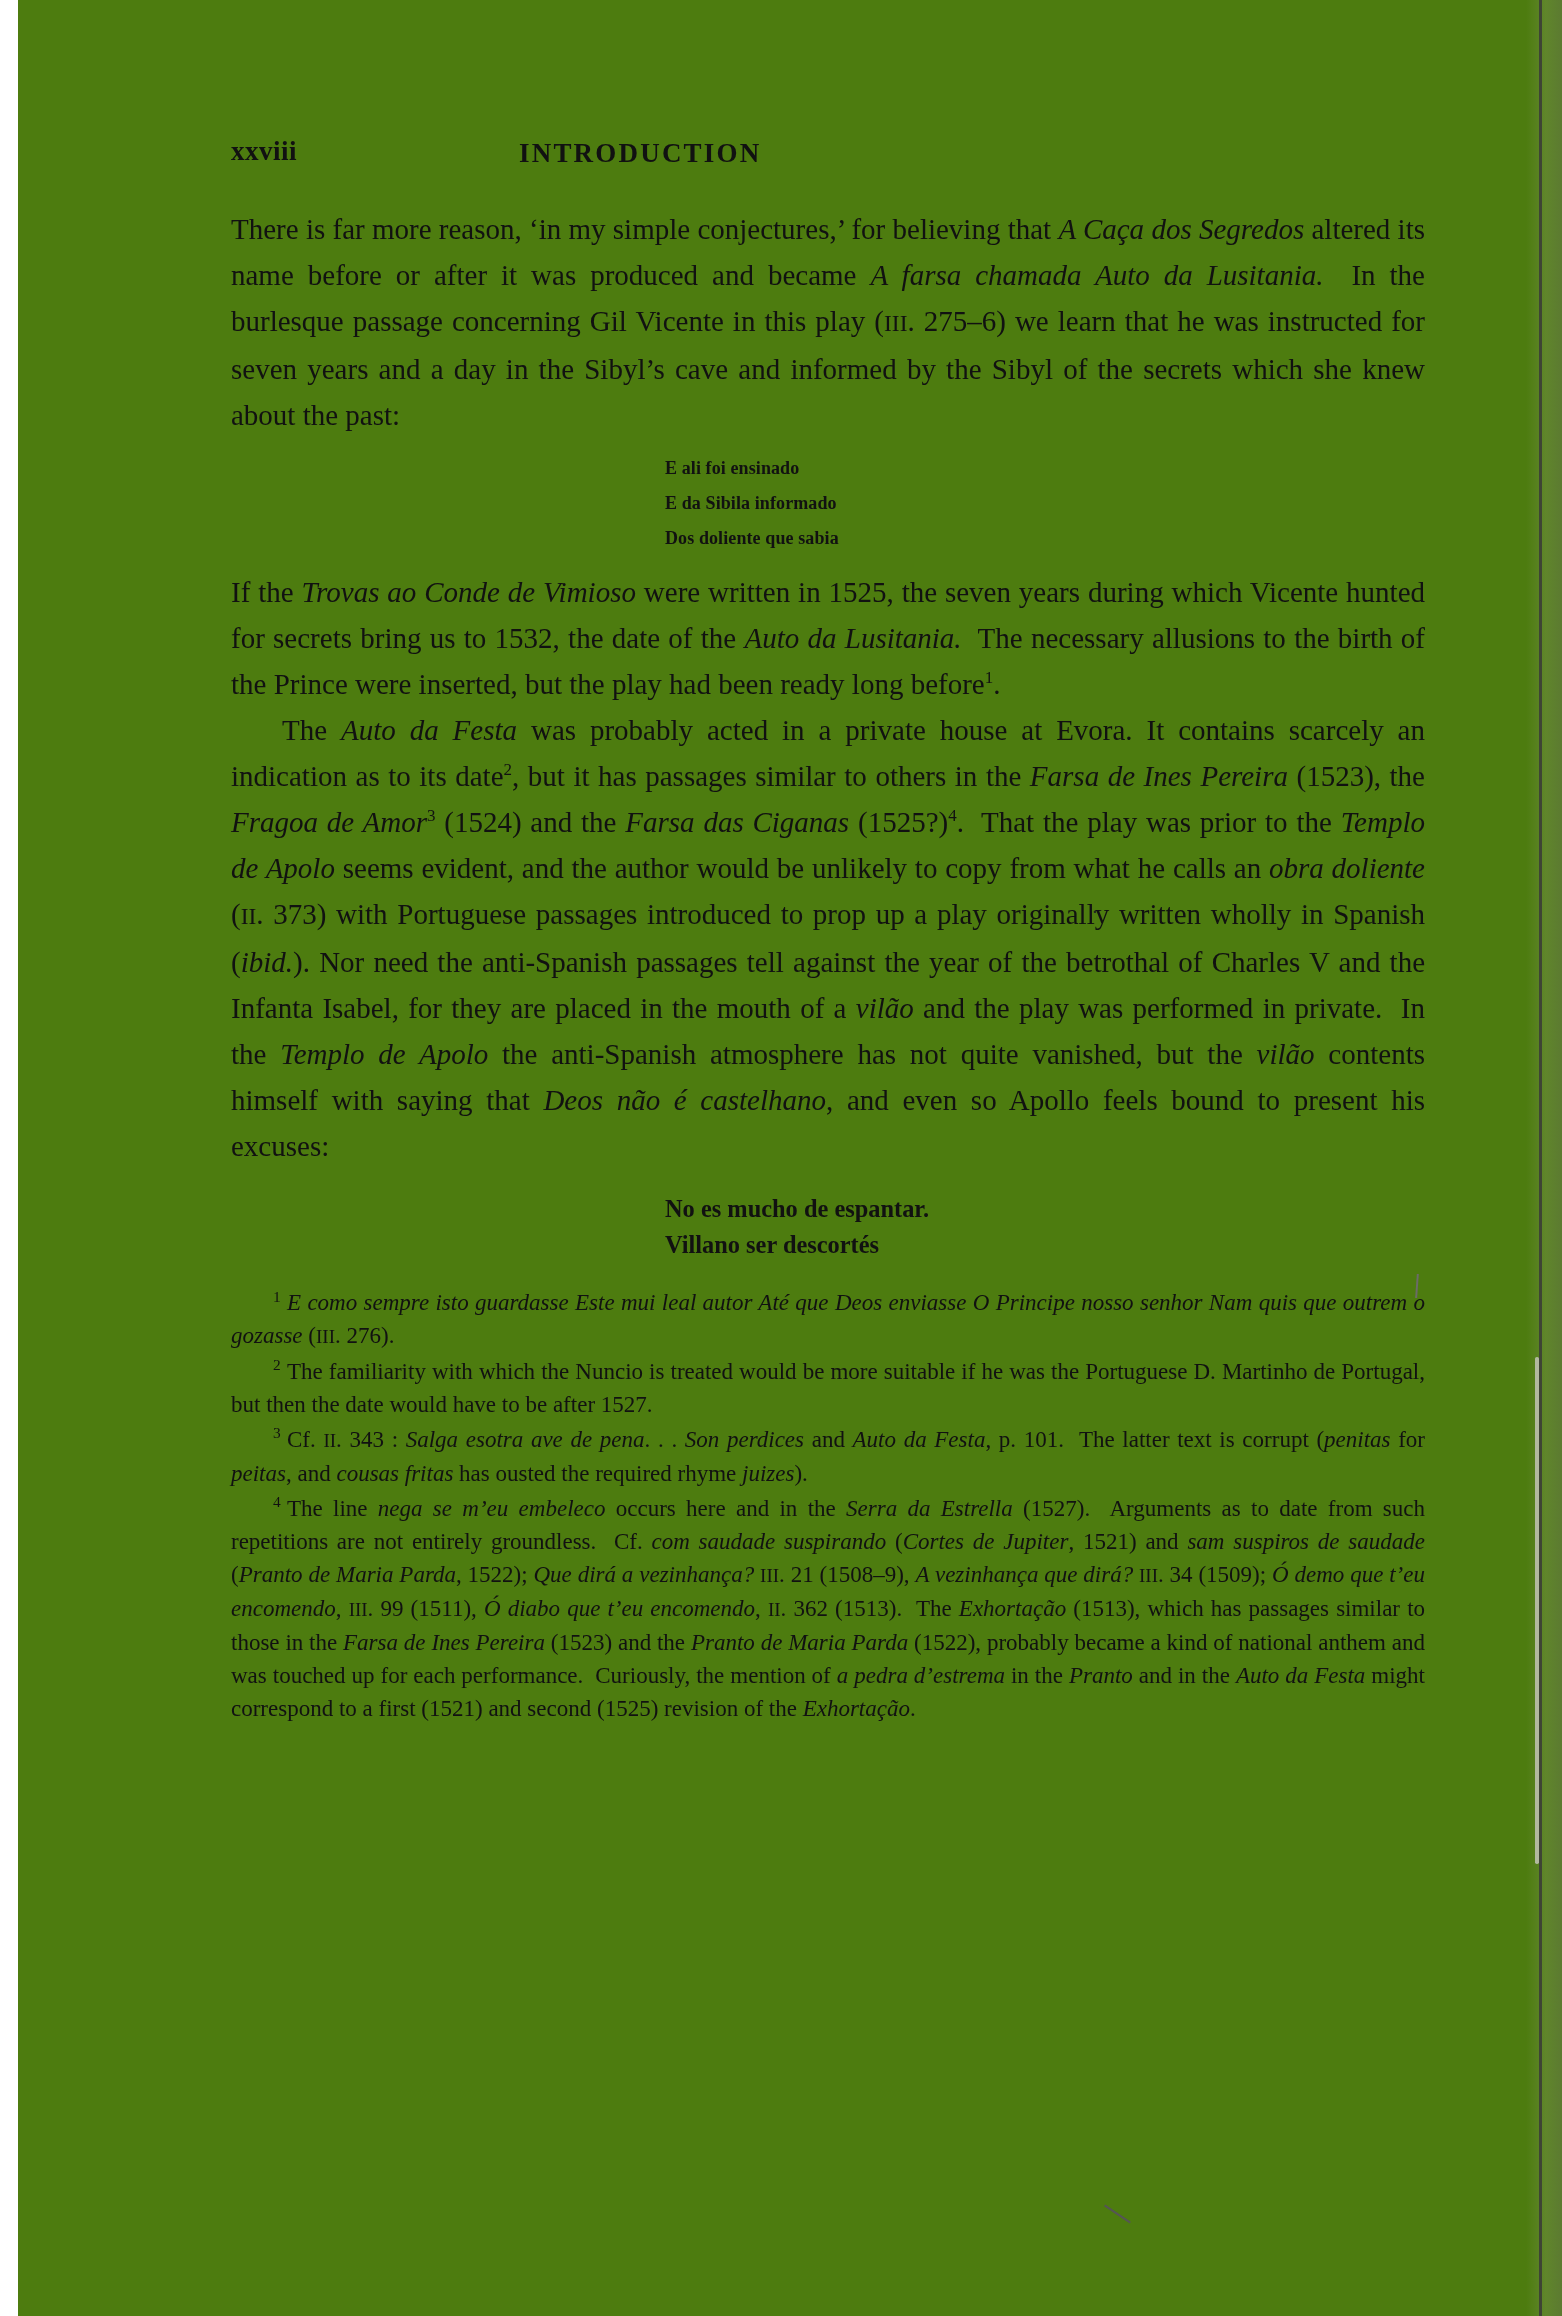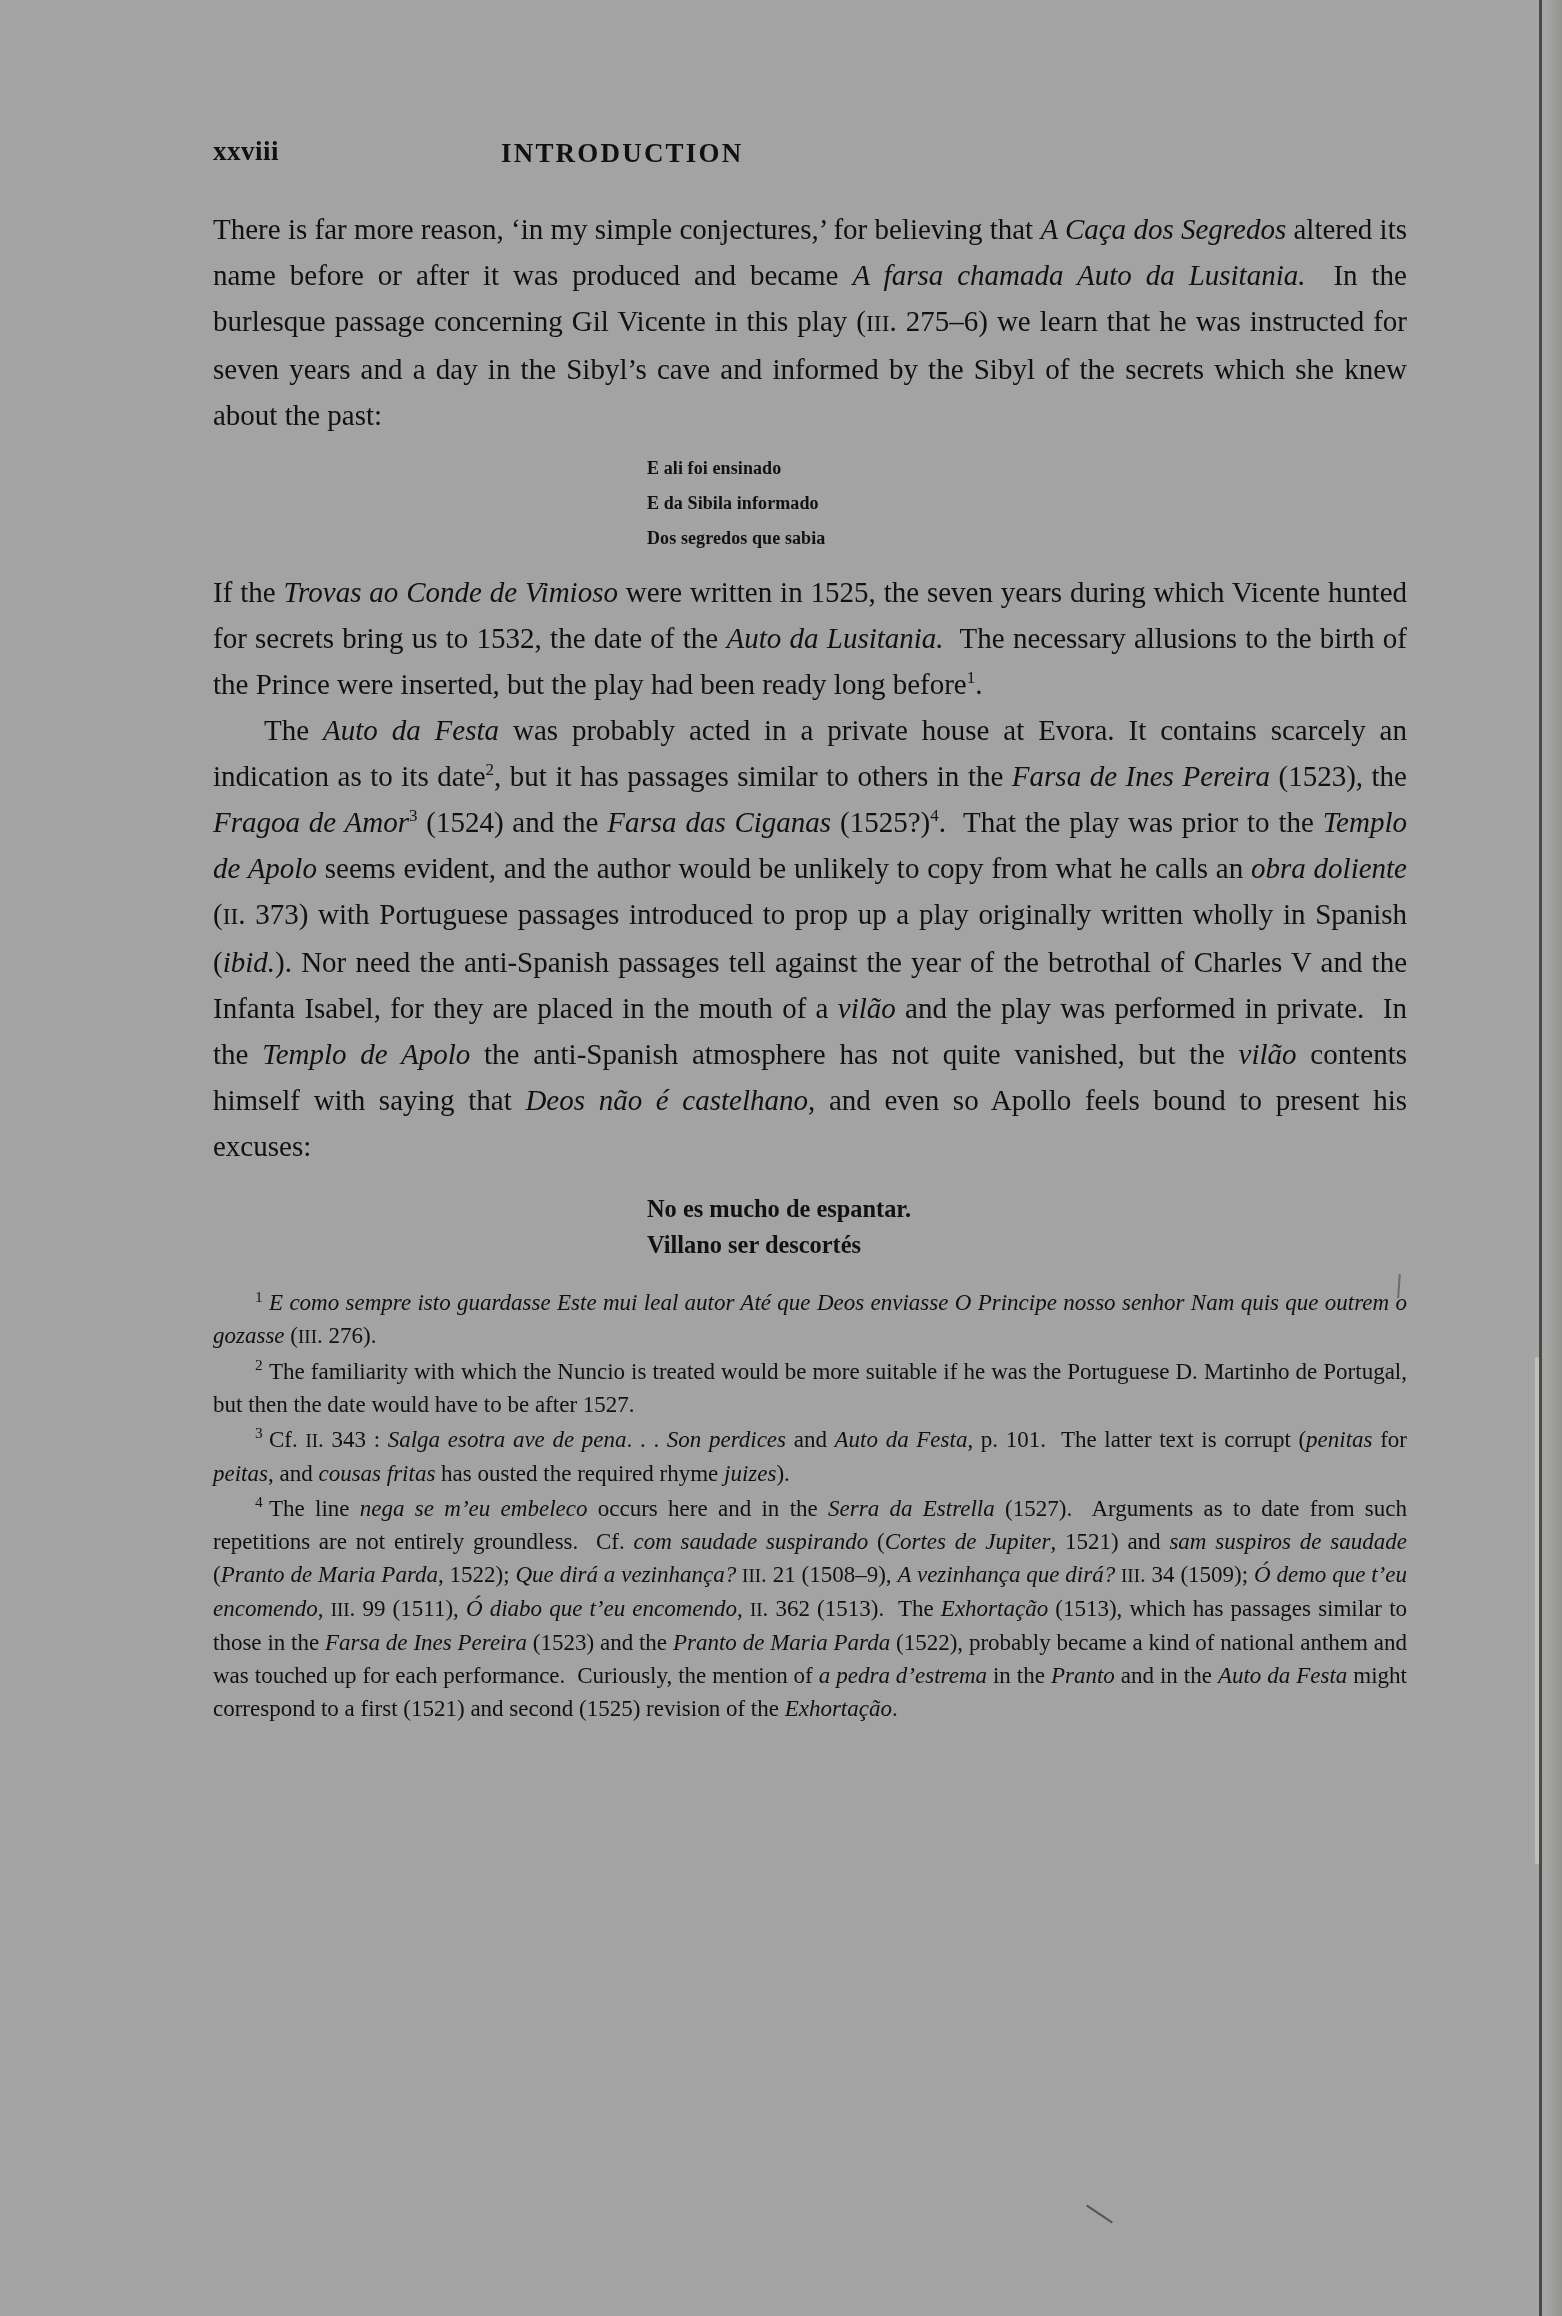--- a/index.html
+++ b/index.html
@@ -13,21 +13,22 @@
     position: relative;
     font-family: "Liberation Serif", serif;
     color: #111111;
     overflow: hidden;
   }
 
   
   .page {
     position: absolute;
     inset: 0;
-    background: #a3a3a3;
+    background: #4d7c0f;
+    margin-left: 18px;
   }
   .scan-edge-right {
     position: absolute;
     top: 0;
     right: 0;
     width: 36px;
     height: 100%;
     background: linear-gradient(to right, rgba(255,255,255,0) 0%, rgba(180,178,172,0.18) 55%, rgba(120,118,112,0.35) 100%);
     pointer-events: none;
   }
@@ -181,21 +182,21 @@
     <div class="runhead">
       <div class="folio">xxviii</div>
       <div class="runtitle">INTRODUCTION</div>
     </div>
 
     <p class="body">There is far more reason, ‘in my simple conjectures,’ for believing that <span class="it">A Caça dos Segredos</span> altered its name before or after it was produced and became <span class="it">A farsa chamada Auto da Lusitania.</span>&nbsp; In the burlesque passage concerning Gil Vicente in this play (<span style="font-size:23.5px">III</span>. 275–6) we learn that he was instructed for seven years and a day in the Sibyl’s cave and informed by the Sibyl of the secrets which she knew about the past:</p>
 
     <div class="verse">
       <div class="vline">E ali foi ensinado</div>
       <div class="vline">E da Sibila informado</div>
-      <div class="vline">Dos segredos que sabia</div>
+      <div class="vline">Dos doliente que sabia</div>
     </div>
 
     <p class="body">If the <span class="it">Trovas ao Conde de Vimioso</span> were written in 1525, the seven years during which Vicente hunted for secrets bring us to 1532, the date of the <span class="it">Auto da Lusitania.</span>&nbsp; The necessary allusions to the birth of the Prince were inserted, but the play had been ready long before<sup class="fn">1</sup>.</p>
 
     <p class="body indent">The <span class="it">Auto da Festa</span> was probably acted in a private house at Evora. It contains scarcely an indication as to its date<sup class="fn">2</sup>, but it has passages similar to others in the <span class="it">Farsa de Ines Pereira</span> (1523), the <span class="it">Fragoa de Amor</span><sup class="fn">3</sup> (1524) and the <span class="it">Farsa das Ciganas</span> (1525?)<sup class="fn">4</sup>.&nbsp; That the play was prior to the <span class="it">Templo de Apolo</span> seems evident, and the author would be unlikely to copy from what he calls an <span class="it">obra doliente</span> (<span style="font-size:23.5px">II</span>. 373) with Portuguese passages introduced to prop up a play originally written wholly in Spanish (<span class="it">ibid.</span>). Nor need the anti-Spanish passages tell against the year of the betrothal of Charles V and the Infanta Isabel, for they are placed in the mouth of a <span class="it">vilão</span> and the play was performed in private.&nbsp; In the <span class="it">Templo de Apolo</span> the anti-Spanish atmosphere has not quite vanished, but the <span class="it">vilão</span> contents himself with saying that <span class="it">Deos não é castelhano</span>, and even so Apollo feels bound to present his excuses:</p>
 
     <div class="verse2">
       <div class="vline">No es mucho de espantar.</div>
       <div class="vline">Villano ser descortés</div>
     </div>

